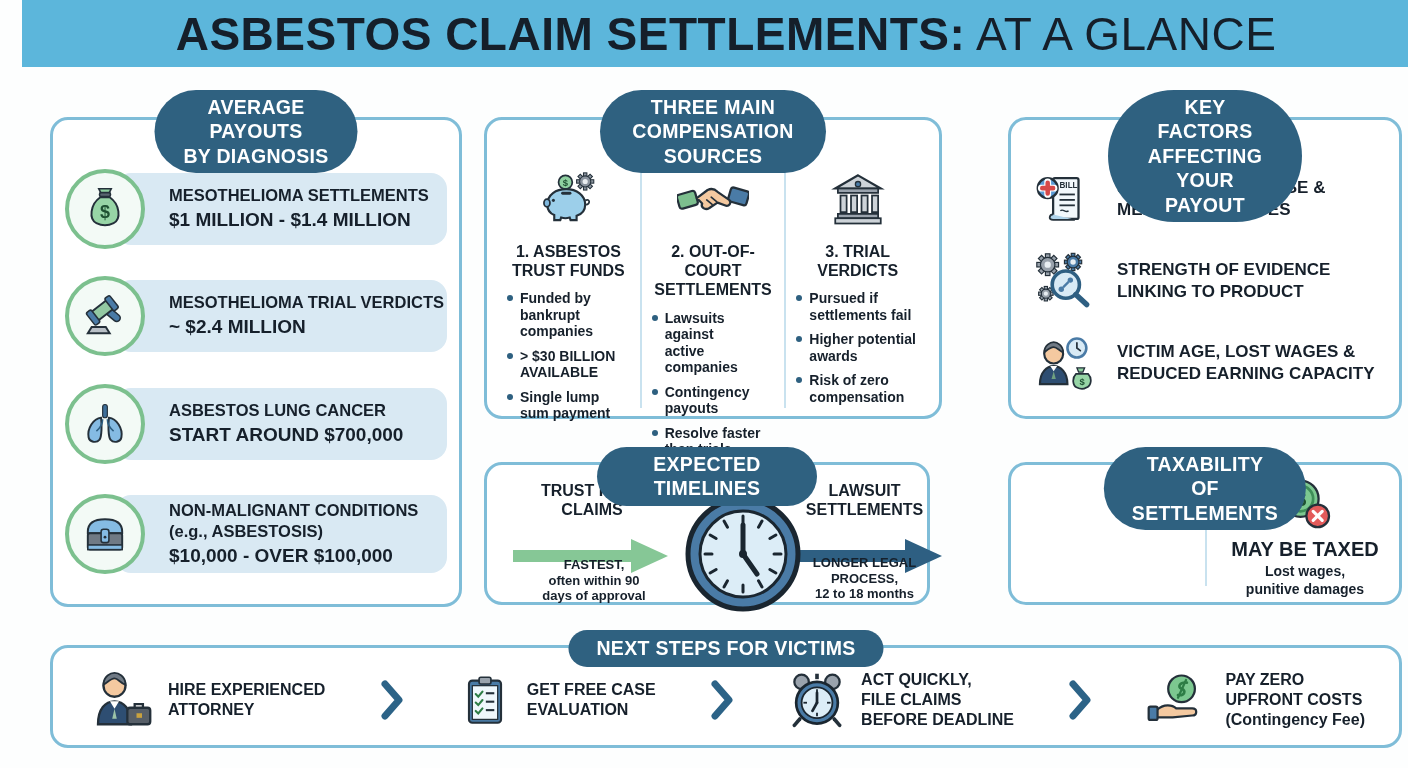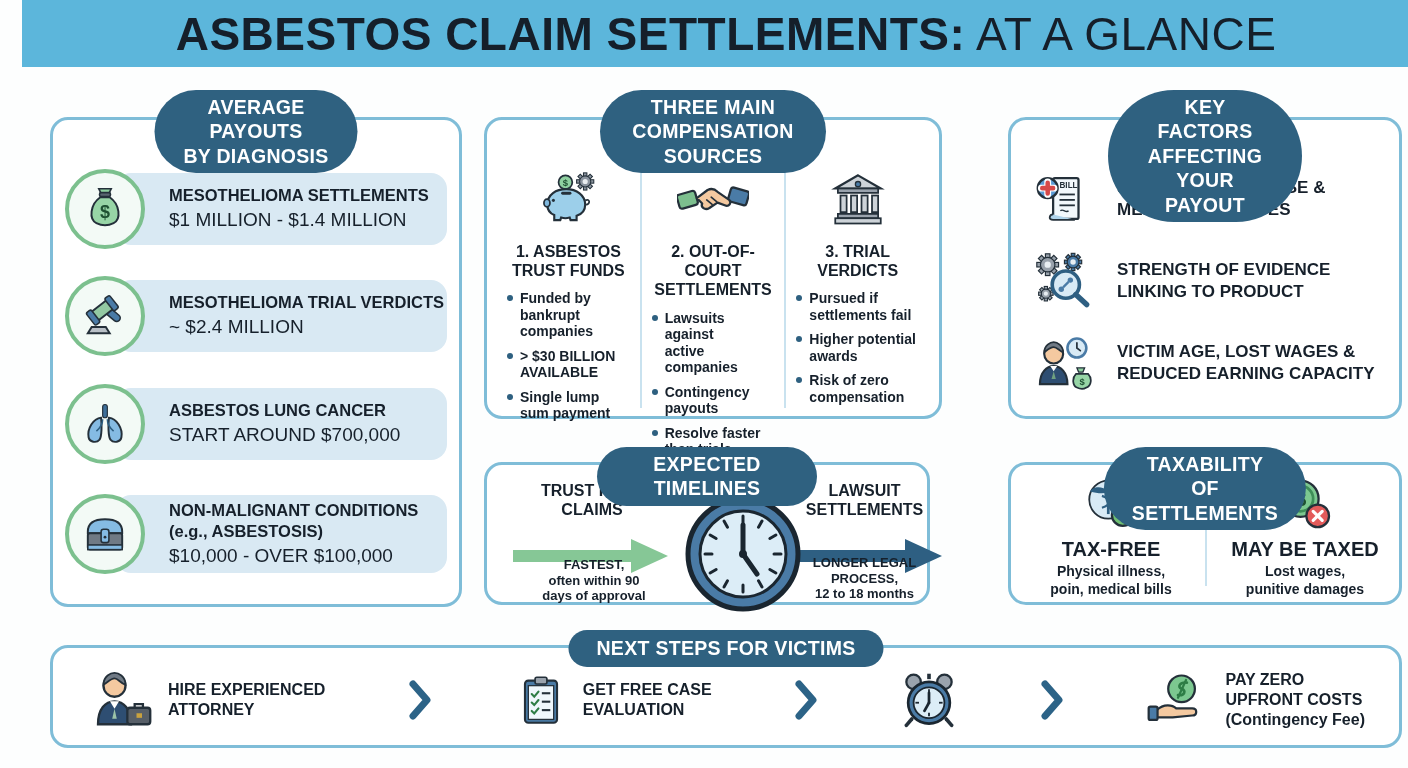--- a/index.html
+++ b/index.html
@@ -50,21 +50,21 @@
     display:flex; align-items:center; justify-content:center; z-index:1;
   }
   .payout-box {
     position:absolute; left:50px; right:0; top:7px; bottom:7px;
     background:#D9E9F3; border-radius:16px;
     display:flex; flex-direction:column; justify-content:center;
     padding-left:54px; padding-right:1px;
   }
   .payout-title { font-size:16.5px; font-weight:bold; line-height:1.3; }
   .payout-sub   { font-size:16.5px; font-weight:bold; line-height:1.3; }
-  .payout-value { font-size:19px;  font-weight:normal; line-height:1.35; }
+  .payout-value { font-size:19px;  font-weight:bold; line-height:1.35; }
 
   
   .cols { position:absolute; left:10px; right:10px; top:42px; bottom:8px; display:flex; }
   .col  { flex:1; padding:0 10px; }
   .col + .col { border-left:2px solid #C9E2EF; }
   .col-icon  { height:74px; display:flex; align-items:center; justify-content:center; }
   .col-title { text-align:center; font-weight:bold; font-size:16px; white-space:pre-line;
                line-height:1.2; margin:6px 0 10px; }
   .col-bullets { list-style:none; }
   .col-bullets li { position:relative; padding-left:13px; font-size:14px; font-weight:bold;
@@ -420,36 +420,20 @@
 days of approval</div>
     <div class="tl-el tl-note" id="tl-note-right">LONGER LEGAL
 PROCESS,
 12 to 18 months</div>
   </section>
 
   <section class="panel" id="panel-tax">
     <div class="pill one-line">TAXABILITY OF SETTLEMENTS</div>
     <div class="tax-divider"></div>
 
-    <div class="tax-col" id="tax-free">
-      <div class="tax-icon">
-        <svg viewBox="0 0 64 64" width="58" height="58">
-          <circle cx="29" cy="26" r="21" fill="#D8EAF5" stroke="#24303A" stroke-width="2"></circle>
-          <circle cx="29" cy="11" r="2.5" fill="#2E5F82"></circle>
-          <line x1="29" y1="12" x2="29" y2="42" stroke="#2E5F82" stroke-width="3"></line>
-          <path d="M29 17 C22 10 11 12 9 17 C16 19 23 20 29 18 Z M29 17 C36 10 47 12 49 17 C42 19 35 20 29 18 Z" fill="#2E5F82"></path>
-          <path d="M22 22 C36 26 22 31 36 35 M36 22 C22 26 36 31 22 35" stroke="#2E5F82" stroke-width="2.5" fill="none"></path>
-          <circle cx="45" cy="43" r="12" fill="#6FBF73" stroke="#24303A" stroke-width="2.5"></circle>
-          <path d="M39 43 l4 5 l8 -9" stroke="#FFFFFF" stroke-width="3.5" fill="none" stroke-linecap="round" stroke-linejoin="round"></path>
-        </svg>
-      </div>
-      <div class="tax-title">TAX-FREE</div>
-      <div class="tax-sub">Physical illness,
-poin, medical bills</div>
-    </div>
 
     <div class="tax-col" id="tax-taxed">
       <div class="tax-icon">
         <svg viewBox="0 0 64 64" width="58" height="58">
           <circle cx="27" cy="25" r="20" fill="#7CC890" stroke="#24303A" stroke-width="2.5"></circle>
           <circle cx="27" cy="25" r="14" fill="none" stroke="#3E8E58" stroke-width="3"></circle>
           <text x="27" y="33" font-size="23" font-weight="bold" fill="#1F5132" text-anchor="middle">$</text>
           <circle cx="46" cy="44" r="12.5" fill="#E35B5B" stroke="#24303A" stroke-width="2.5"></circle>
           <path d="M41 39 l10 10 M51 39 l-10 10" stroke="#FFFFFF" stroke-width="3.5" stroke-linecap="round"></path>
         </svg>
@@ -525,20 +509,23 @@
             <g stroke="#1A2630" stroke-width="2">
               <line x1="32" y1="20" x2="32" y2="24"></line>
                 <line x1="32" y1="46" x2="32" y2="50"></line>
               <line x1="17" y1="35" x2="21" y2="35"></line>
                 <line x1="43" y1="35" x2="47" y2="35"></line>
             </g>
             <line x1="32" y1="35" x2="32" y2="24" stroke="#1A2630" stroke-width="3" stroke-linecap="round"></line>
             <line x1="32" y1="35" x2="27" y2="44" stroke="#1A2630" stroke-width="3" stroke-linecap="round"></line>
           </svg>
         </span>
+        <span class="step-label">ACT QUICKLY,
+FILE CLAIMS
+BEFORE DEADLINE</span>
       </div>
 
       <span class="chev">
         <svg viewBox="0 0 24 40" width="24" height="40">
             <path d="M5 4 L19 20 L5 36" fill="none" stroke="#2C6387" stroke-width="7" stroke-linecap="round" stroke-linejoin="round"></path>
           </svg>
       </span>
 
       <div class="step">
         <span class="step-icon">

